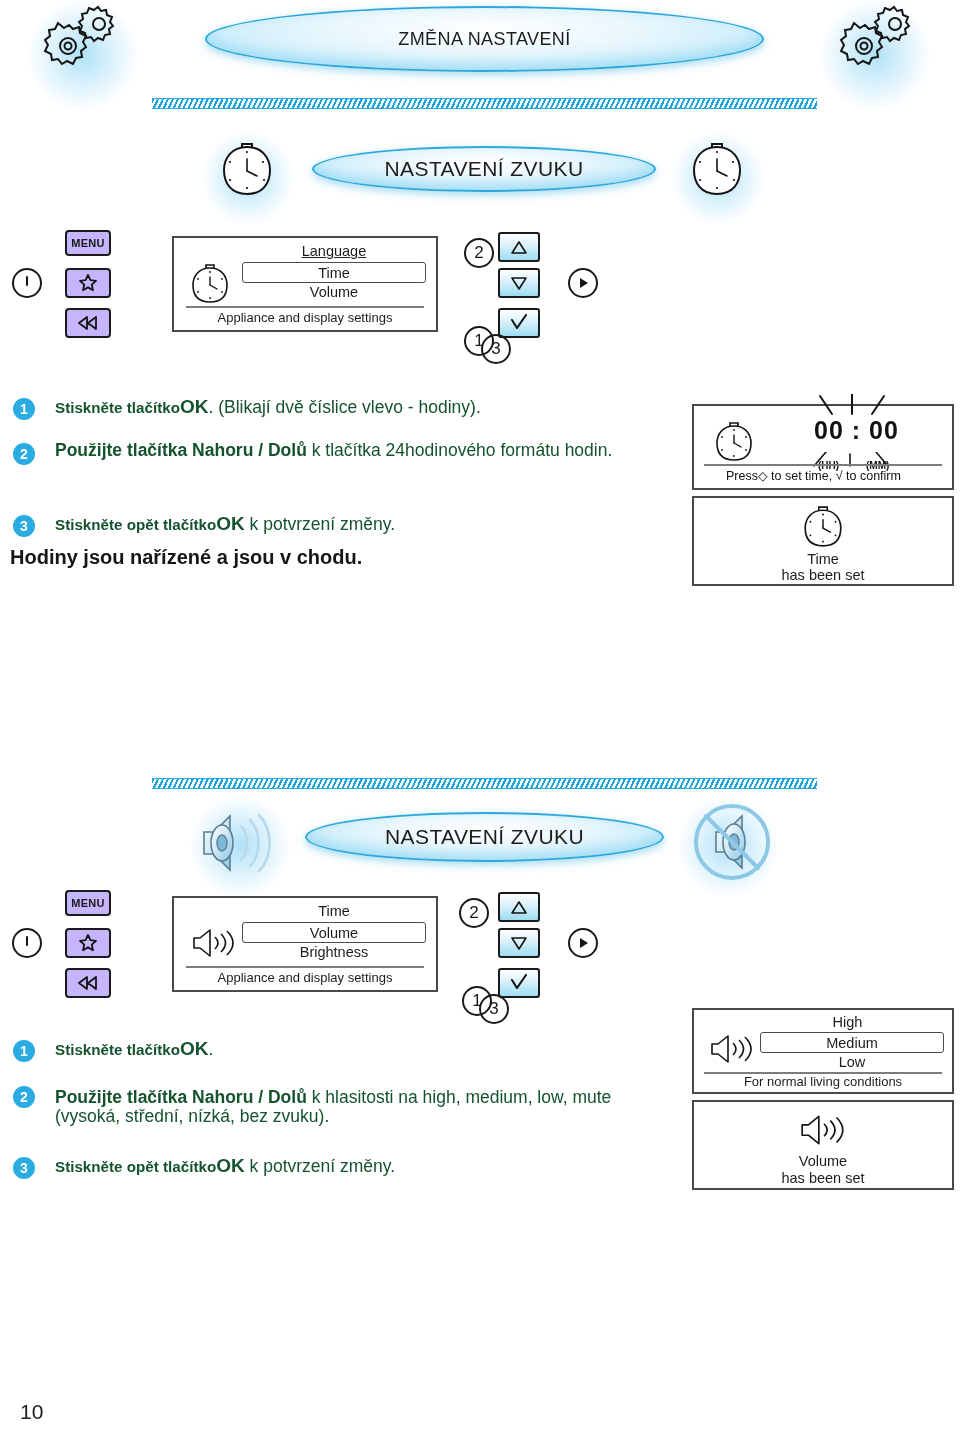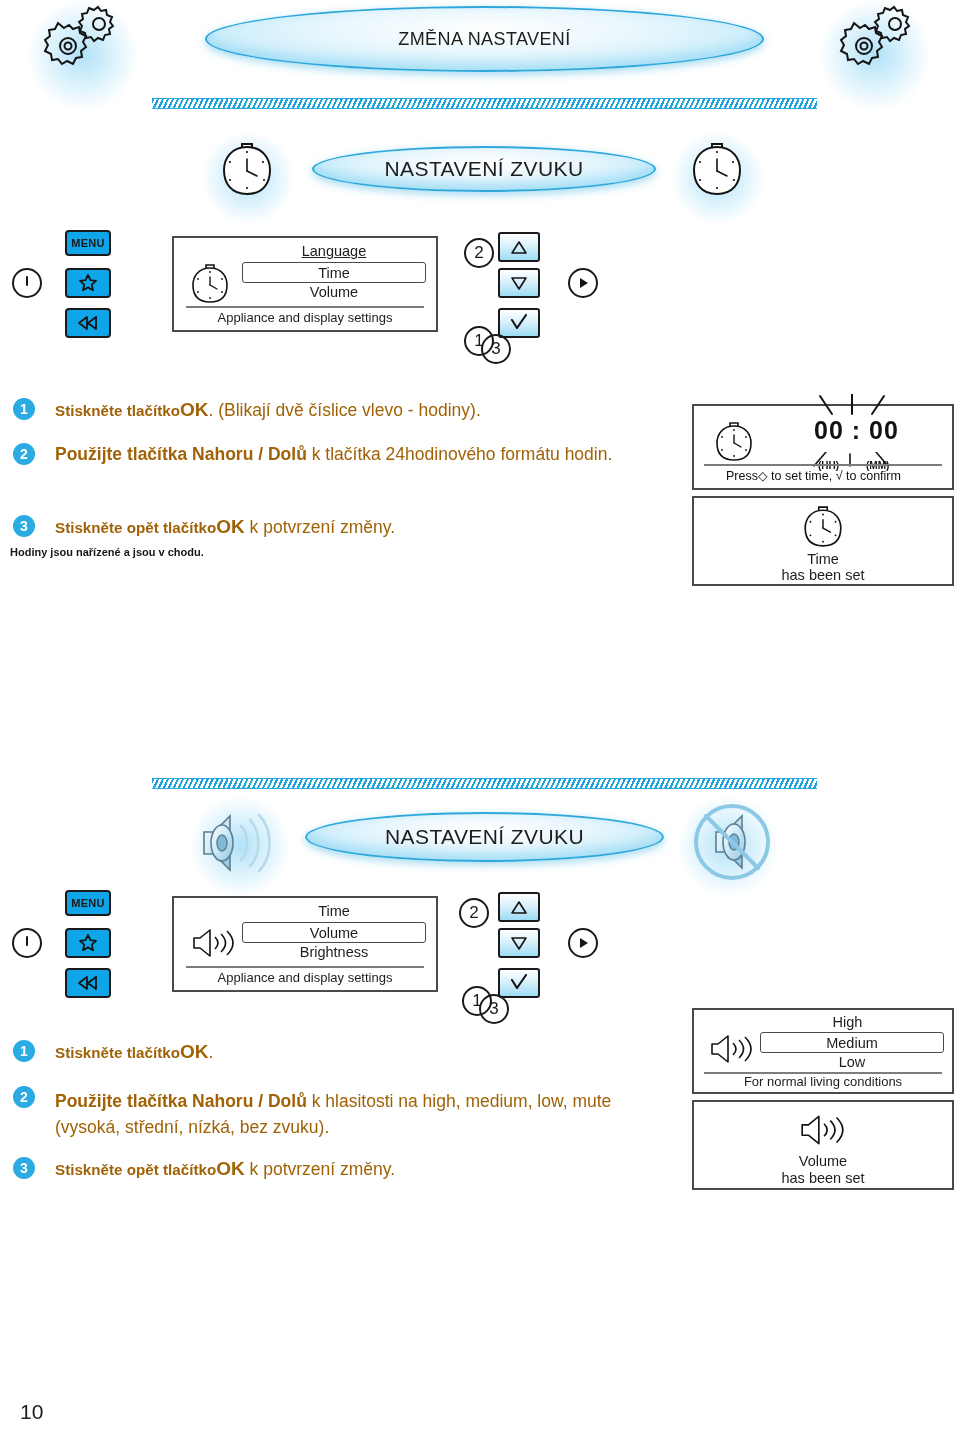--- a/index.html
+++ b/index.html
@@ -34,30 +34,30 @@
   }
 
   
   .bullet{
     position:absolute;width:22px;height:22px;border-radius:50%;
     background:#2aabe2;color:#fff;font-size:14px;font-weight:bold;
     display:flex;align-items:center;justify-content:center;line-height:1;
   }
 
   
-  .instr{position:absolute;font-size:17.5px;line-height:26px;color:#a16207;}
+  .instr{position:absolute;font-size:17.5px;line-height:19px;color:#14532d;}
   .instr .sc{font-weight:bold;font-size:15.2px;}
   .instr .scbig{font-weight:bold;font-size:17.5px;}
   .instr .ok{font-weight:bold;font-size:19px;}
-  .note{position:absolute;font-size:11px;font-weight:bold;color:#161616;}
+  .note{position:absolute;font-size:20px;font-weight:bold;color:#161616;}
 
   
   .keycap{
     position:absolute;border:2px solid #1a1a1a;border-radius:4px;
-    background:#0ea5e9;display:flex;align-items:center;justify-content:center;
+    background:#c4b5fd;display:flex;align-items:center;justify-content:center;
   }
   .keycap.menu{font-size:11px;font-weight:bold;letter-spacing:.3px;}
   .keycap.blue{
     background:linear-gradient(180deg,#ffffff 0%,#d9f1fb 45%,#9ddcf4 100%);
     border:2px solid #1a1a1a;border-radius:3px;
   }
   .round{
     position:absolute;border:2px solid #1a1a1a;border-radius:50%;
     display:flex;align-items:center;justify-content:center;background:#fff;
   }

